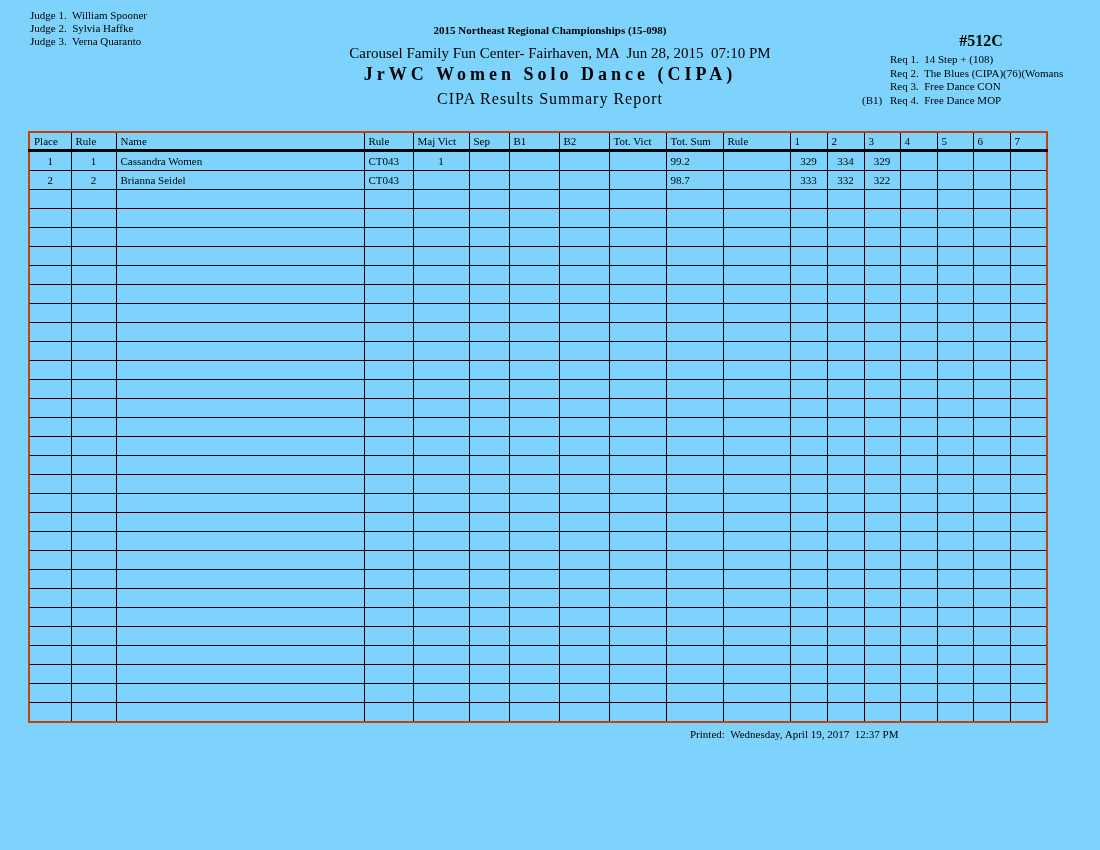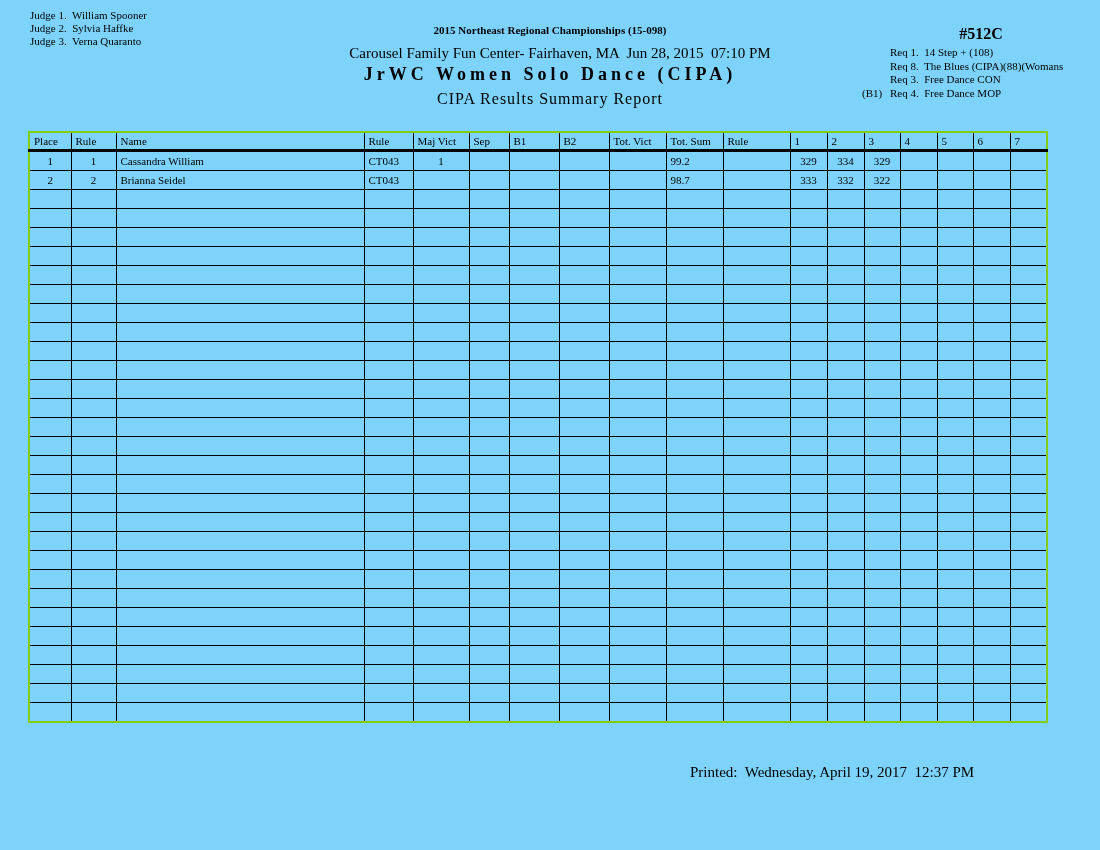--- a/index.html
+++ b/index.html
@@ -10,39 +10,39 @@
   .judges{position:absolute;left:30px;top:9px;font-size:11px;line-height:13px;white-space:pre;}
   .title-main{position:absolute;left:0;top:24px;width:100%;text-align:center;
     font-size:11px;font-weight:bold;white-space:pre;}
   .title-venue{position:absolute;left:0;top:45px;width:100%;text-align:center;
     font-size:15px;white-space:pre;margin-left:10px;}
   .title-event{position:absolute;left:0;top:64px;width:100%;text-align:center;
     font-size:18px;font-weight:bold;letter-spacing:4px;white-space:pre;}
   .title-report{position:absolute;left:0;top:90px;width:100%;text-align:center;
     font-size:16px;letter-spacing:1px;white-space:pre;}
   .right-block{position:absolute;left:862px;top:25px;width:238px;}
-  .event-number{text-align:center;font-size:16px;font-weight:bold;margin-bottom:3px;}
+  .event-number{text-align:center;font-size:16px;font-weight:bold;margin-bottom:3px;margin-top:7px;}
   .req-line{display:flex;font-size:11px;line-height:13.5px;}
   .req-prefix{flex:0 0 28px;white-space:pre;}
   .req-label{white-space:pre;}
   table.results{
     position:absolute;left:28px;top:131px;width:1018px;
     border-collapse:collapse;table-layout:fixed;font-size:11px;
-    border:2px solid #84cc16;
+    border:2px solid #c2410c;
   }
   table.results th,table.results td{
     border:1px solid #000000;padding:0 4px;overflow:hidden;
     white-space:nowrap;font-weight:normal;
   }
   table.results thead th{height:16px;text-align:left;border-bottom:3px solid #000000;}
   table.results tbody td{height:18px;}
   .al-c{text-align:center;}
   .al-l{text-align:left;}
   .pad-sum{padding-left:9px;}
-  .printed{position:absolute;left:690px;top:764px;font-size:15px;white-space:pre;}
+  .printed{position:absolute;left:690px;top:728px;font-size:11px;white-space:pre;}
 </style>
 </head>
 <body>
 
 <div class="page">
 
   <div class="judges"><div>Judge 1.  William Spooner</div><div>Judge 2.  Sylvia Haffke</div><div>Judge 3.  Verna Quaranto</div></div>
 
   <div class="title-main">2015 Northeast Regional Championships (15-098)</div>
   <div class="title-venue">Carousel Family Fun Center- Fairhaven, MA  Jun 28, 2015  07:10 PM</div>
@@ -51,21 +51,21 @@
 
   <div class="right-block">
     <div class="event-number">#512C</div>
     <div id="reqs">
         <div class="req-line">
           <span class="req-prefix"></span>
           <span class="req-label">Req 1.  14 Step + (108)</span>
         </div>
         <div class="req-line">
           <span class="req-prefix"></span>
-          <span class="req-label">Req 8.  The Blues (CIPA)(88)(Womans</span>
+          <span class="req-label">Req 2.  The Blues (CIPA)(76)(Womans</span>
         </div>
         <div class="req-line">
           <span class="req-prefix"></span>
           <span class="req-label">Req 3.  Free Dance CON</span>
         </div>
         <div class="req-line">
           <span class="req-prefix">(B1)</span>
           <span class="req-label">Req 4.  Free Dance MOP</span>
         </div>
       </div>
@@ -111,21 +111,21 @@
           <th class="al-c">4</th>
           <th class="al-c">5</th>
           <th class="al-c">6</th>
           <th class="al-c">7</th>
         </tr>
     </thead>
     <tbody id="body-rows">
         <tr>
           <td class="al-c">1</td>
           <td class="al-c">1</td>
-          <td class="al-l">Cassandra William</td>
+          <td class="al-l">Cassandra Women</td>
           <td class="al-l">CT043</td>
           <td class="al-c">1</td>
           <td class="al-l"></td>
           <td class="al-l"></td>
           <td class="al-l"></td>
           <td class="al-l"></td>
           <td class="al-l pad-sum">99.2</td>
           <td class="al-l"></td>
           <td class="al-c">329</td>
           <td class="al-c">334</td>

